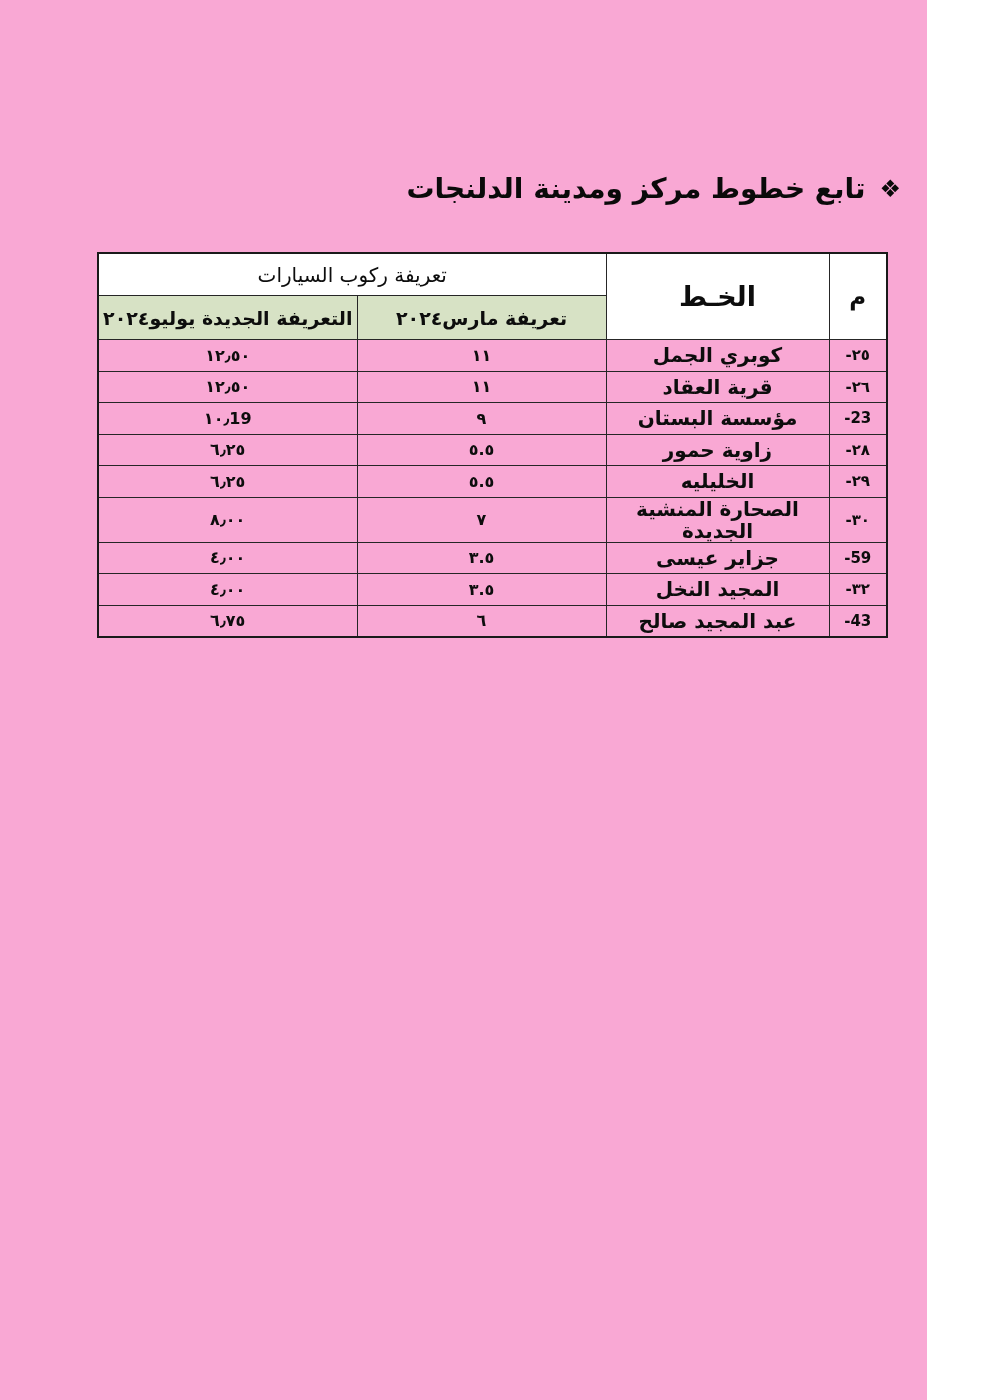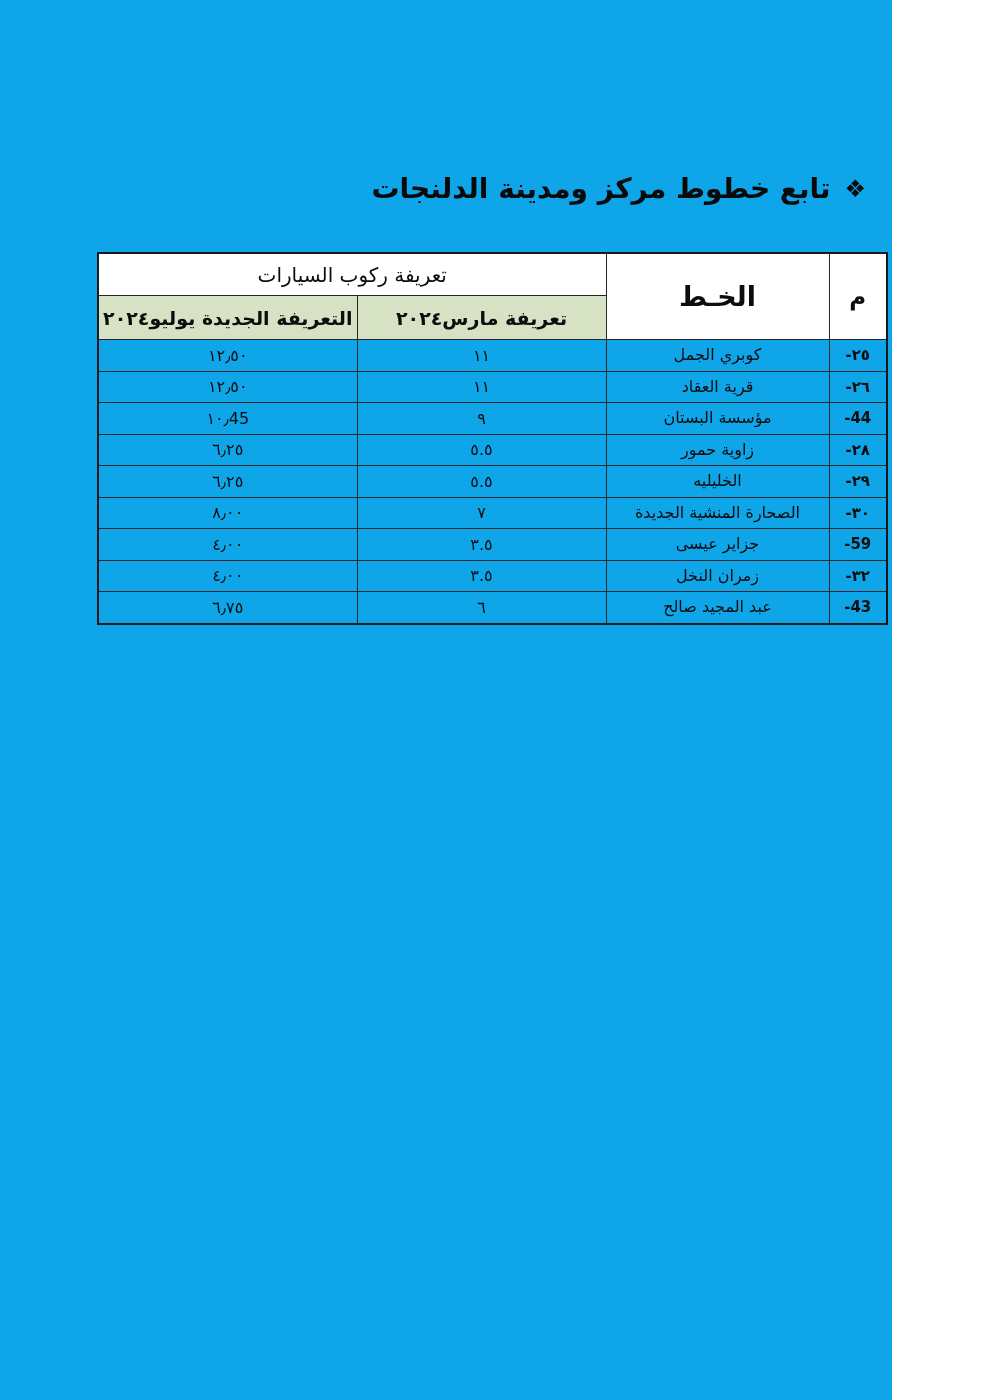--- a/index.html
+++ b/index.html
@@ -5,23 +5,24 @@
   html, body {
     margin: 0;
     padding: 0;
     background: #ffffff;
     font-family: "DejaVu Sans", "Liberation Sans", sans-serif;
   }
   .page {
     position: relative;
     width: 892px;
     height: 1400px;
-    background: #0ea5e9;
+    background: #f9a8d4;
     overflow: hidden;
     color: #0d0d0d;
+    padding-left: 35px;
   }
   .doc-title {
     position: absolute;
     top: 172px;
     right: 26px;
     direction: rtl;
     font-size: 28px;
     font-weight: bold;
     letter-spacing: 0px;
     white-space: nowrap;
@@ -78,26 +79,26 @@
     font-weight: bold;
     font-size: 19px;
     background: #d7e2c5;
     margin-left: 16px;
   }
   td.cell-num {
     font-weight: bold;
     font-size: 15px;
   }
   td.cell-line {
-    font-weight: normal;
-    font-size: 16px;
+    font-weight: bold;
+    font-size: 20px;
     line-height: 1.1;
   }
   td.cell-val {
-    font-weight: normal;
+    font-weight: bold;
     font-size: 16px;
   }
 </style>
 </head>
 <body>
 
 <div class="page">
 
   <div class="doc-title">
     <span class="bullet">❖</span><span>تابع خطوط مركز ومدينة الدلنجات</span>
@@ -127,24 +128,24 @@
         <td class="cell-val">١١</td>
         <td class="cell-val">١٢٫٥٠</td>
       </tr>
       <tr class="data-row">
         <td class="cell-num">٢٦-</td>
         <td class="cell-line">قرية العقاد</td>
         <td class="cell-val">١١</td>
         <td class="cell-val">١٢٫٥٠</td>
       </tr>
       <tr class="data-row">
-        <td class="cell-num">44-</td>
+        <td class="cell-num">23-</td>
         <td class="cell-line">مؤسسة البستان</td>
         <td class="cell-val">٩</td>
-        <td class="cell-val">١٠٫45</td>
+        <td class="cell-val">١٠٫19</td>
       </tr>
       <tr class="data-row">
         <td class="cell-num">٢٨-</td>
         <td class="cell-line">زاوية حمور</td>
         <td class="cell-val">٥.٥</td>
         <td class="cell-val">٦٫٢٥</td>
       </tr>
       <tr class="data-row">
         <td class="cell-num">٢٩-</td>
         <td class="cell-line">الخليليه</td>
@@ -158,21 +159,21 @@
         <td class="cell-val">٨٫٠٠</td>
       </tr>
       <tr class="data-row">
         <td class="cell-num">59-</td>
         <td class="cell-line">جزاير عيسى</td>
         <td class="cell-val">٣.٥</td>
         <td class="cell-val">٤٫٠٠</td>
       </tr>
       <tr class="data-row">
         <td class="cell-num">٣٢-</td>
-        <td class="cell-line">زمران النخل</td>
+        <td class="cell-line">المجيد النخل</td>
         <td class="cell-val">٣.٥</td>
         <td class="cell-val">٤٫٠٠</td>
       </tr>
       <tr class="data-row">
         <td class="cell-num">43-</td>
         <td class="cell-line">عبد المجيد صالح</td>
         <td class="cell-val">٦</td>
         <td class="cell-val">٦٫٧٥</td>
       </tr>
     </tbody>

